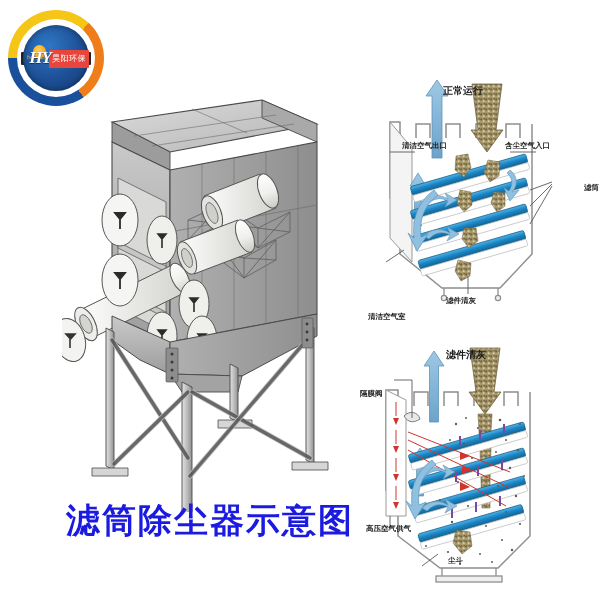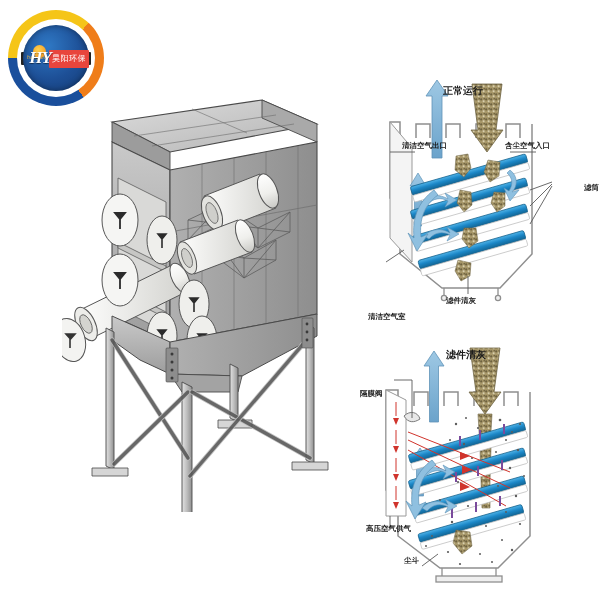--- a/index.html
+++ b/index.html
@@ -234,20 +234,21 @@
           <circle cx="110" cy="270" r="1.5"></circle>
         <circle cx="110" cy="278" r="1.5"></circle>
           <circle cx="110" cy="286" r="1.5"></circle>
         <circle cx="245" cy="232" r="1.4"></circle>
           <circle cx="245" cy="240" r="1.4"></circle>
         <circle cx="245" cy="248" r="1.4"></circle>
       </g>
     </g>
   </svg>
 
+  <div class="main-title">滤筒除尘器示意图</div>
 
   <svg width="240" height="270" viewBox="0 0 240 270" style="position:absolute;left:360px;top:78px;">
     <defs>
       <linearGradient id="arrBlue" x1="0" y1="1" x2="0" y2="0">
         <stop offset="0%" stop-color="#6ba3cb"></stop>
           <stop offset="100%" stop-color="#9ec8e4"></stop>
       </linearGradient>
       <linearGradient id="arrDust" x1="0" y1="0" x2="0" y2="1">
         <stop offset="0%" stop-color="#b9ab84"></stop>
           <stop offset="100%" stop-color="#8d7e55"></stop>
@@ -486,15 +487,15 @@
     <g stroke="#5a5a5a" stroke-width=".9" fill="none">
       <path d="M52 78 L52 40 L34 40"></path>
       <path d="M30 176 L30 190 L20 190"></path>
       <path d="M78 214 L62 226"></path>
     </g>
   </svg>
 
   <div class="lbl big" style="left:446px;top:348px;">滤件清灰</div>
   <div class="lbl" style="left:360px;top:389px;">隔膜阀</div>
   <div class="lbl" style="left:366px;top:524px;">高压空气供气</div>
-  <div class="lbl" style="left:404px;top:556px;">尘斗</div>
+  <div class="lbl" style="left:448px;top:556px;">尘斗</div>
 
 </div>
 
 </body></html>

